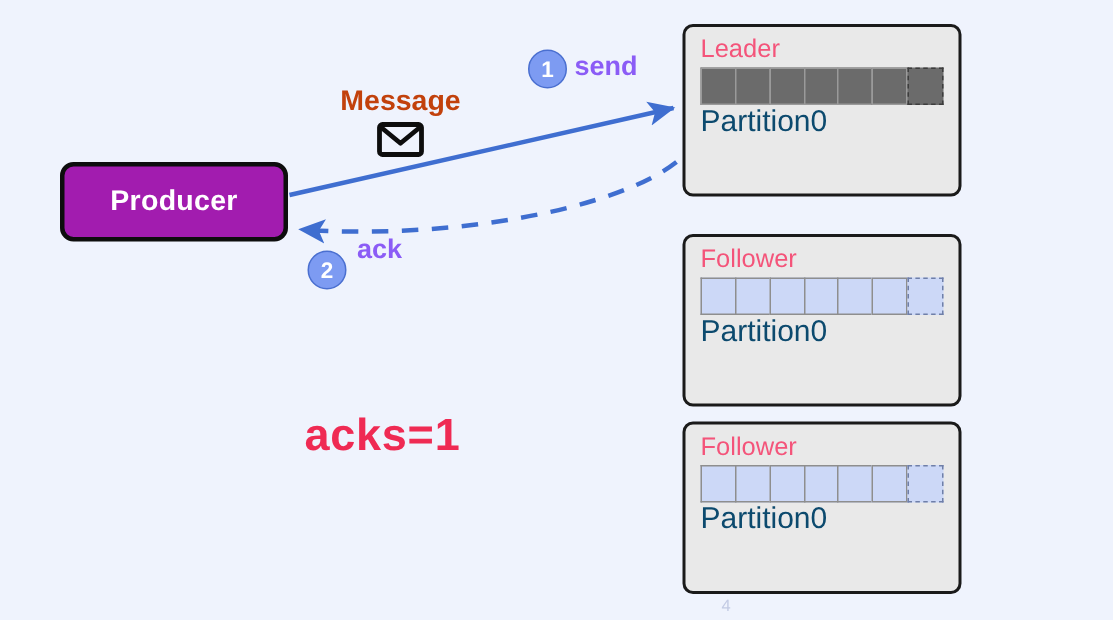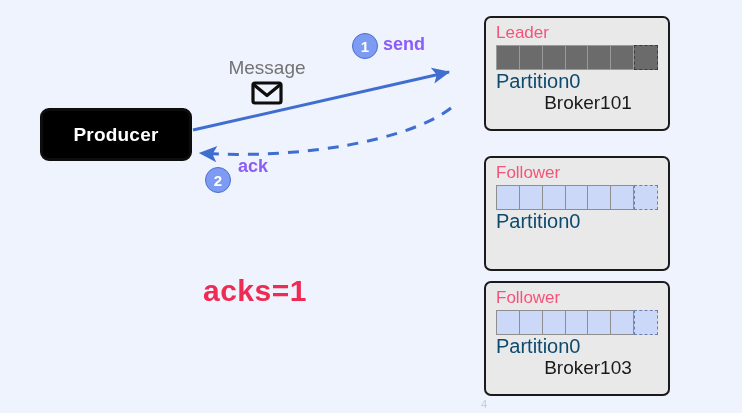--- a/index.html
+++ b/index.html
@@ -19,21 +19,21 @@
     overflow: hidden;
   }
   .abs { position: absolute; }
 
   
   #producer-box {
     left: 40px;
     top: 108px;
     width: 152px;
     height: 53px;
-    background: #000000;
+    background: #a21caf;
     border: 3px solid #0d0d0d;
     border-radius: 9px;
     box-sizing: border-box;
     display: flex;
     align-items: center;
     justify-content: center;
   }
   #producer-label {
     color: #ffffff;
     font-size: 19px;
@@ -41,22 +41,22 @@
     letter-spacing: .2px;
   }
 
   
   #message-label {
     left: 219px;
     top: 57px;
     width: 96px;
     text-align: center;
     font-size: 19px;
-    font-weight: 400;
-    color: #737373;
+    font-weight: 700;
+    color: #c2410c;
   }
   #envelope-icon {
     left: 251px;
     top: 80px;
     width: 32px;
     height: 26px;
   }
 
   
   .step-badge {
@@ -104,21 +104,20 @@
 
   
   .broker-box {
     width: 186px;
     height: 115px;
     background: #e9e9e9;
     border: 2.5px solid #1a1a1a;
     border-radius: 7px;
     box-sizing: border-box;
     padding: 5px 10px 0 10px;
-    margin-left: 29px;
   }
   #broker-leader   { left: 455px; top: 16px; }
   #broker-f1       { left: 455px; top: 156px; }
   #broker-f2       { left: 455px; top: 281px; }
 
   .broker-role {
     font-size: 17px;
     color: #f4547a;
     line-height: 20px;
     margin-bottom: 2px;
@@ -223,21 +222,20 @@
     <div class="cells-row">
       <div class="cell filled-dark"></div>
       <div class="cell filled-dark"></div>
       <div class="cell filled-dark"></div>
       <div class="cell filled-dark"></div>
       <div class="cell filled-dark"></div>
       <div class="cell filled-dark last-solid"></div>
       <div class="cell empty-dark"></div>
     </div>
     <div class="partition-label">Partition0</div>
-    <div class="broker-name">Broker101</div>
   </div>
 
   <div id="broker-f1" class="abs broker-box">
     <div class="broker-role">Follower</div>
     <div class="cells-row">
       <div class="cell filled-blue"></div>
       <div class="cell filled-blue"></div>
       <div class="cell filled-blue"></div>
       <div class="cell filled-blue"></div>
       <div class="cell filled-blue"></div>
@@ -252,18 +250,17 @@
     <div class="cells-row">
       <div class="cell filled-blue"></div>
       <div class="cell filled-blue"></div>
       <div class="cell filled-blue"></div>
       <div class="cell filled-blue"></div>
       <div class="cell filled-blue"></div>
       <div class="cell filled-blue last-solid"></div>
       <div class="cell empty-blue"></div>
     </div>
     <div class="partition-label">Partition0</div>
-    <div class="broker-name">Broker103</div>
   </div>
 
   <div id="slide-number" class="abs">4</div>
 
 </div>
 
 </body></html>

